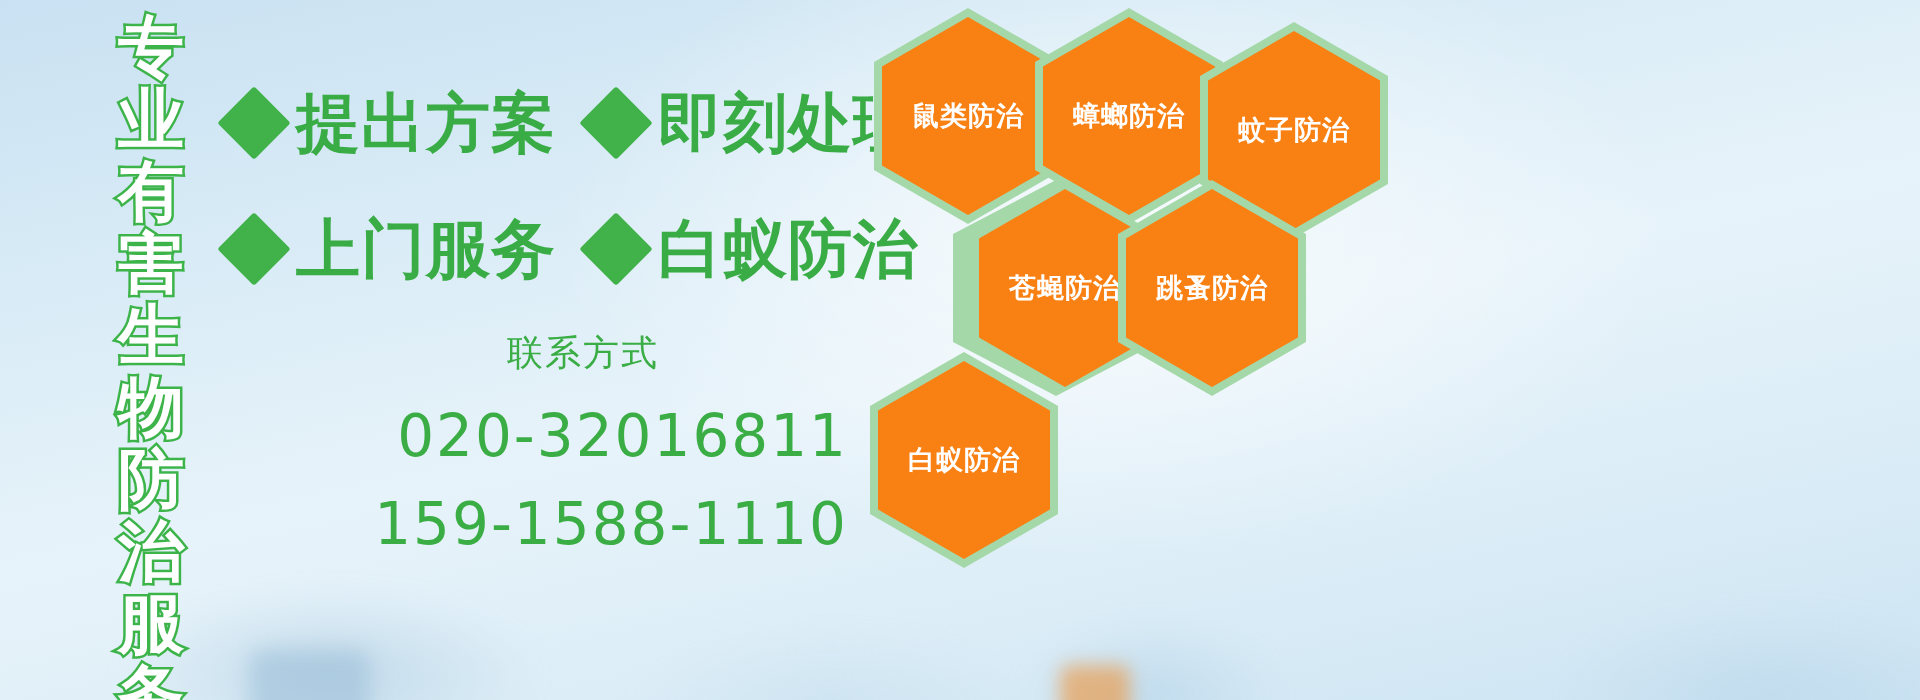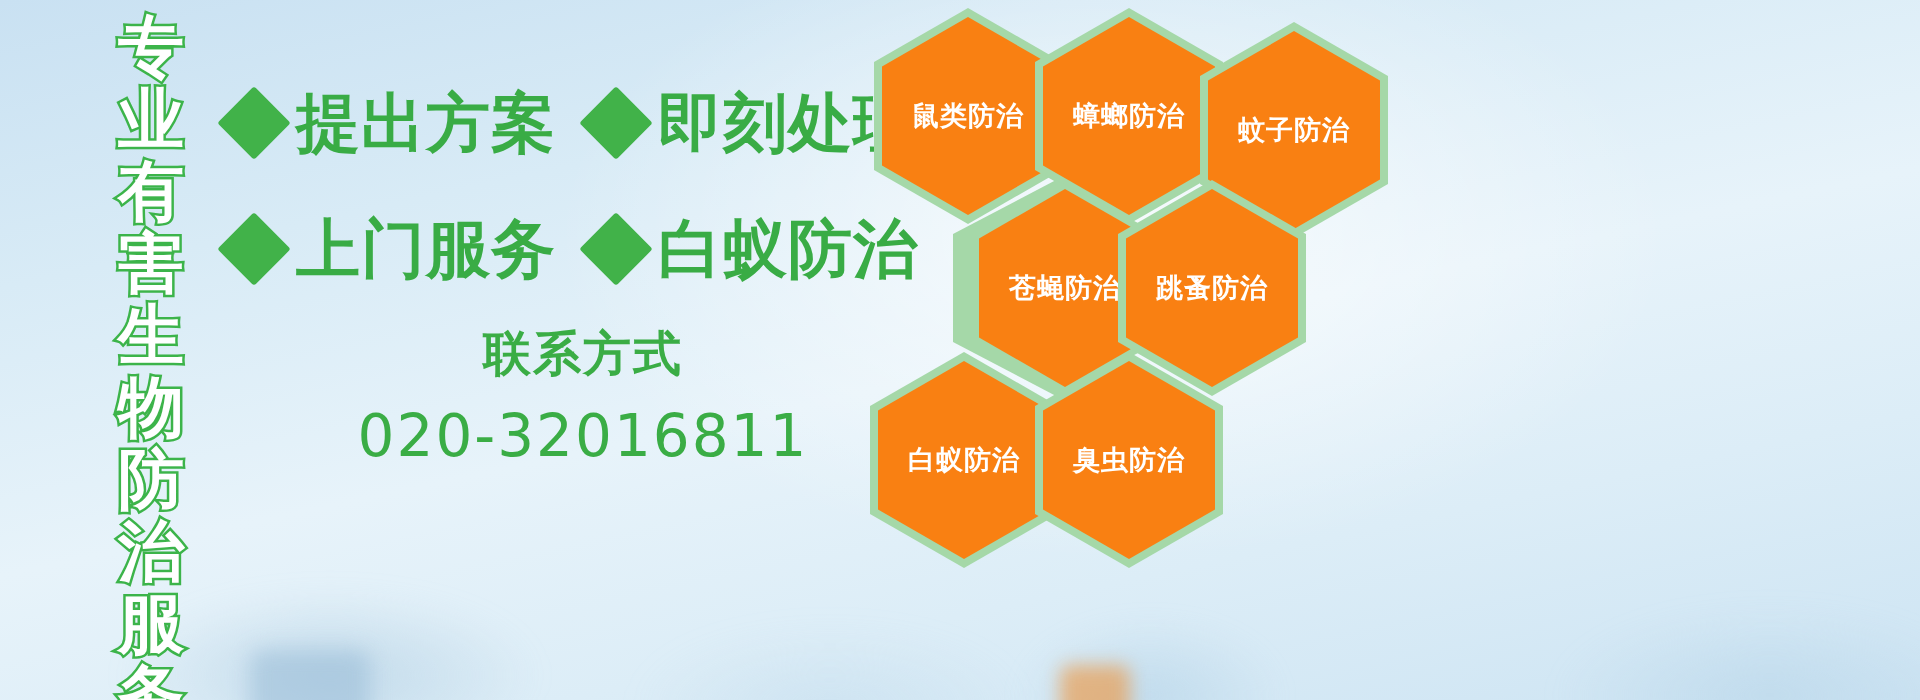--- a/index.html
+++ b/index.html
@@ -55,26 +55,27 @@
     font-family:"DejaVu Sans","Liberation Sans",sans-serif;
     font-size:64px;line-height:74px;font-weight:700;color:#39ac45;
     letter-spacing:1px;white-space:nowrap;margin-right:34px;
   }
   .feature-text.last{margin-right:0;}
 
   
   #contact-block{position:absolute;left:318px;top:318px;width:530px;text-align:center;}
   #contact-title{
     font-family:"DejaVu Sans","Liberation Sans",sans-serif;
-    font-size:48px;line-height:70px;font-weight:700;color:#3aad45;letter-spacing:2px;
+    font-size:36px;line-height:70px;font-weight:400;color:#3aad45;letter-spacing:2px;
   }
   .phone{
     font-family:"DejaVu Sans","Liberation Sans",sans-serif;
     font-size:58px;line-height:80px;font-weight:400;color:#3aad45;letter-spacing:2px;
     margin-top:8px;
+    text-align:right;
   }
 
   
   #honeycomb{position:absolute;left:860px;top:0;width:600px;height:700px;}
   .hex{
     position:absolute;width:188px;height:216px;
     display:flex;align-items:center;justify-content:center;
     background:#a5d8a8;
     clip-path:polygon(50% 0%,100% 25%,100% 75%,50% 100%,0% 75%,0% 25%);
   }
@@ -136,20 +137,21 @@
   <div class="feature-row" id="feature-row-2">
     <span class="diamond"></span>
     <span class="feature-text">上门服务</span>
     <span class="diamond"></span>
     <span class="feature-text last">白蚁防治</span>
   </div>
 
   <div id="contact-block">
     <div id="contact-title">联系方式</div>
     <div class="phone">020-32016811</div>
+    <div class="phone">159-1588-1110</div>
   </div>
 
   <div id="honeycomb">
     <div class="hex" id="hex-0">
       <div class="inner">
           <span class="label">鼠类防治</span>
         </div>
     </div>
     <div class="hex" id="hex-1">
       <div class="inner">
@@ -169,20 +171,15 @@
     <div class="hex" id="hex-4">
       <div class="inner">
           <span class="label">跳蚤防治</span>
         </div>
     </div>
     <div class="hex" id="hex-5">
       <div class="inner">
           <span class="label">白蚁防治</span>
         </div>
     </div>
-    <div class="hex" id="hex-6">
-      <div class="inner">
-          <span class="label">臭虫防治</span>
-        </div>
-    </div>
   </div>
 
 </div>
 
 </body></html>

